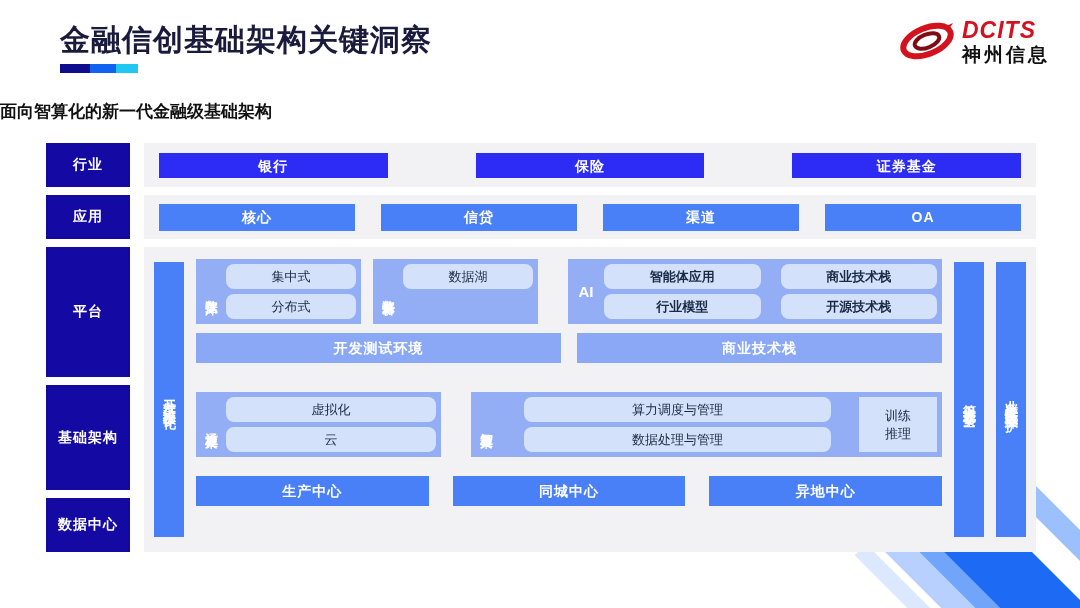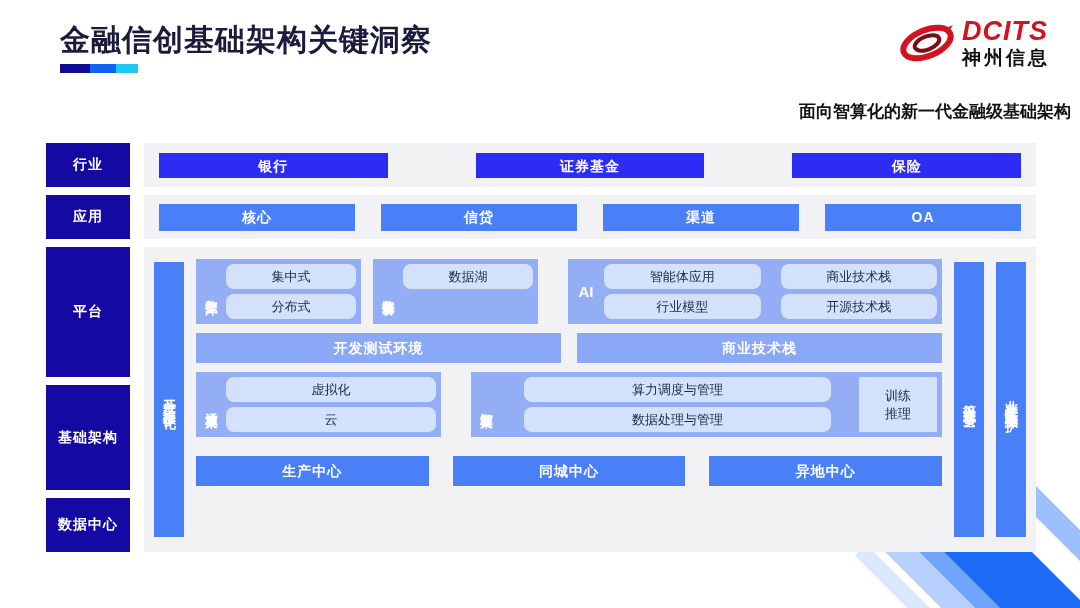--- a/index.html
+++ b/index.html
@@ -49,31 +49,31 @@
   .tb2 { width: 26px; background: #0f63ef; }
   .tb3 { width: 22px; background: #1ec8f0; }
 
   .logo {
     position: absolute; right: 30px; top: 18px;
     display: flex; align-items: center; gap: 8px;
   }
   .logo-mark { width: 54px; height: 46px; }
   .logo-text { line-height: 1; }
   .logo-en {
-    font-size: 27px; font-weight: bold; color: #d4111e;
+    font-size: 23px; font-weight: bold; color: #d4111e;
     letter-spacing: 1px; font-style: italic;
   }
   .logo-cn {
     font-size: 19px; font-weight: bold; color: #111;
     letter-spacing: 3px; margin-top: 3px;
   }
 
   .subtitle {
     position: absolute; left: 0; right: 9px; top: 100px;
-    text-align: right;
+    text-align: left;
     font-size: 17px; font-weight: bold; color: #111;
     z-index: 2;
   }
 
   
   .diagram {
     position: absolute; left: 46px; top: 143px;
     width: 990px; height: 425px;
     z-index: 1;
   }
@@ -154,21 +154,21 @@
     width: 20px; flex: 0 0 20px;
     letter-spacing: 1px;
   }
   .group-cells { flex: 1; display: flex; flex-direction: column; gap: 5px; }
   .cell {
     background: #d3e2fa; color: #1b2a44;
     font-size: 13px; text-align: center;
     height: 25px; line-height: 25px; border-radius: 8px;
   }
   .cells-2col { flex: 1; display: flex; flex-direction: column; gap: 5px; }
-  .cells-2col .crow { display: flex; gap: 20px; }
+  .cells-2col .crow { display: flex; gap: 20px; font-weight: bold; }
   .cells-2col .crow .cell { flex: 1; }
 
   .ai-label {
     color: #fff; font-size: 15px; font-weight: bold;
     display: flex; align-items: center; justify-content: center;
     width: 26px; flex: 0 0 26px;
   }
 
   .bar-row { display: flex; gap: 16px; }
   .wide-bar {
@@ -230,22 +230,22 @@
   <div class="subtitle">面向智算化的新一代金融级基础架构</div>
 </div>
 
 <div class="diagram">
 
   <div class="row" style="height:44px;">
     <div class="lbl">行业</div>
     <div class="panel">
       <div class="row1-inner">
         <div class="btn-dark">银行</div>
+        <div class="btn-dark">保险</div>
         <div class="btn-dark">证券基金</div>
-        <div class="btn-dark">保险</div>
       </div>
     </div>
   </div>
 
   <div class="gap-h"></div>
 
   <div class="row" style="height:44px;">
     <div class="lbl">应用</div>
     <div class="panel">
       <div class="row2-inner">
@@ -305,21 +305,21 @@
               </div>
             </div>
           </div>
         </div>
 
         <div class="bar-row">
           <div class="wide-bar">开发测试环境</div>
           <div class="wide-bar">商业技术栈</div>
         </div>
 
-        <div class="group-row" style="margin-top:0;font-family:Liberation Serif, serif;">
+        <div class="group-row" style="margin-top:20px;font-family:Liberation Serif, serif;">
 
           <div class="group" style="flex:0 0 245px;">
             <div class="group-label">通算框架</div>
             <div class="group-cells">
               <div class="cell">虚拟化</div>
               <div class="cell">云</div>
             </div>
           </div>
 
           <div class="group" style="flex:1; margin-left:18px;gap:28px;">

